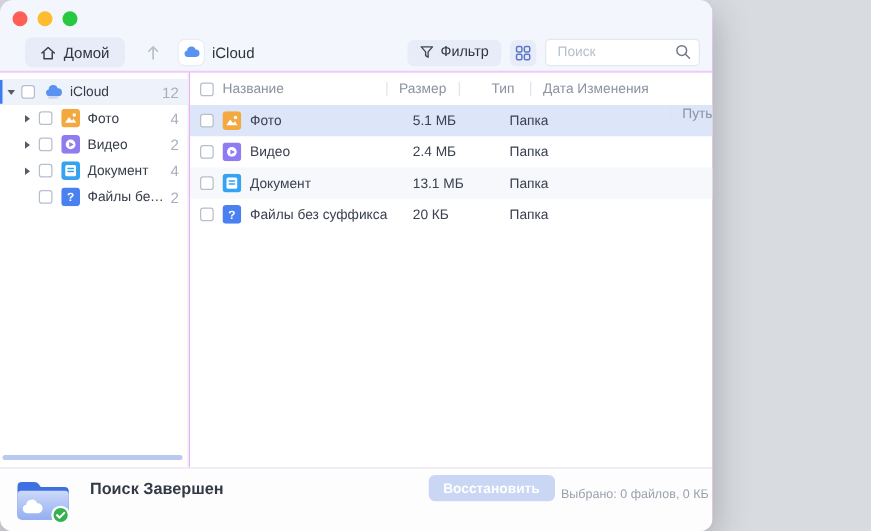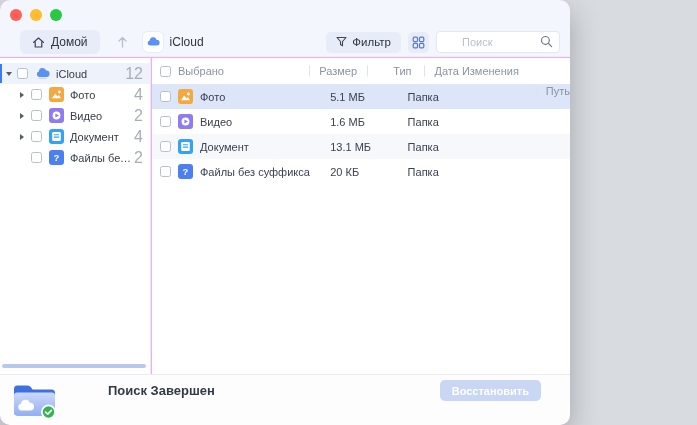--- a/index.html
+++ b/index.html
@@ -16,36 +16,36 @@
   .dot { width:12px; height:12px; border-radius:50%; }
   .toolbar-row { position:absolute; top:30px; left:20px; right:10px; height:24px; display:flex; align-items:center; }
   .btn-soft { display:flex; align-items:center; gap:6px; height:24px; padding:0 12px; background:#e7ecf8; border-radius:6px; font-size:12px; color:#2f3542; cursor:default; }
   .up-arrow { margin:0 14px 0 16px; display:flex; align-items:center; }
   .crumb { display:flex; align-items:center; gap:7px; font-size:12px; color:#2f3542; }
   .crumb-iconbox { width:20px; height:20px; background:#fff; border-radius:5px; box-shadow:0 0 0 1px #e8ecf4; display:flex; align-items:center; justify-content:center; }
   .toolbar-right { margin-left:auto; display:flex; align-items:center; gap:7px; }
   .btn-filter { height:21px; padding:0 10px; gap:5px; font-size:11.5px; border-radius:5px; }
   .btn-grid { width:21px; height:21px; padding:0; justify-content:center; border-radius:5px; }
   .search-box { position:relative; width:124px; height:22px; }
-  .search-box input { width:100%; height:100%; border:1px solid #e3e7ef; border-radius:4px; background:#fff; padding:0 24px 0 25px; font-size:11px; font-family:"Liberation Sans",sans-serif; color:#363c49; outline:none; }
+  .search-box input { width:100%; height:100%; border:1px solid #e3e7ef; border-radius:4px; background:#fff; padding:0 24px 0 9px; font-size:11px; font-family:"Liberation Sans",sans-serif; color:#363c49; outline:none; }
   .search-box input::placeholder { color:#b9c0cc; }
   .search-icon { position:absolute; right:7px; top:4px; }
   
   .sidebar { position:absolute; top:58px; left:0; width:151px; bottom:51px; background:#fff; border-right:1px solid #e8ebf1; padding-top:5px; }
   .tree-item { position:relative; height:21px; display:flex; align-items:center; padding-left:6px; }
   .tree-item.child { padding-left:20px; }
   .tree-item.selected { background:#eef2fb; }
   .tree-item.selected::before { content:""; position:absolute; left:0; top:1px; bottom:1px; width:2px; background:#3e7bf0; }
   .caret { width:11px; display:flex; align-items:center; }
   .caret-down { width:0; height:0; border-left:3.5px solid transparent; border-right:3.5px solid transparent; border-top:4.5px solid #555c69; }
   .caret-right { width:0; height:0; border-top:3.5px solid transparent; border-bottom:3.5px solid transparent; border-left:4.5px solid #555c69; }
   .checkbox { width:11px; height:11px; min-width:11px; border:1px solid #b7bfcc; border-radius:2.5px; background:#fff; }
   .tree-icon { width:15px; height:15px; margin:0 6px 0 7px; }
   .tree-label { flex:1; white-space:nowrap; overflow:hidden; text-overflow:ellipsis; color:#363c49; }
-  .tree-count { margin:0 7px 0 3px; color:#a7aeba; font-size:16px; }
+  .tree-count { margin:0 7px 0 3px; color:#a7aeba; font-size:12px; }
   .h-scrollbar { position:absolute; bottom:6px; left:2px; width:144px; height:4px; border-radius:2px; background:#b9c8ef; }
   
   .main { position:absolute; top:58px; left:152px; right:0; bottom:51px; background:#fff; }
   .thead { height:26px; display:flex; align-items:center; color:#8b92a1; font-size:11px; }
   .trow { height:25px; display:flex; align-items:center; color:#3c4150; }
   .trow.selected { background:#dce6f8; }
   .trow.stripe { background:#f6f8fb; }
   .c-name { width:170px; display:flex; align-items:center; padding-left:8px; }
   .c-size { width:62px; padding-left:10px; }
   .c-type { width:60px; padding-left:26px; }
@@ -53,24 +53,24 @@
   .c-path { flex:1; padding-left:10px;margin-top:40px; }
   .thead .hcell { position:relative; }
   .thead .hcell.divided::before { content:""; position:absolute; left:0; top:50%; transform:translateY(-50%); width:1px; height:11px; background:#dfe3ea; }
   .row-icon { width:15px; height:15px; margin:0 7px; }
   .thead .c-name .hlabel { margin-left:7px; }
   
   .chevron-btn { position:absolute; left:659px; top:329px; width:29px; height:29px; background:#fff; border-radius:8px; box-shadow:0 1px 7px rgba(60,80,140,.20); display:flex; align-items:center; justify-content:center; cursor:default; }
   
   .footer { position:absolute; left:0; right:0; bottom:0; height:51px; background:#fdfdfe; border-top:1px solid #e9ebf0; }
   .status-icon { position:absolute; left:12px; top:7px; }
-  .status-texts { position:absolute; left:72px; top:8px;margin-left:36px; }
+  .status-texts { position:absolute; left:72px; top:8px; }
   .status-title { font-size:13px; font-weight:bold; color:#333a46; }
   .status-sub { margin-top:4px; font-size:10.5px; color:#9aa1ad; }
-  .footer-right { position:absolute; right:29px; top:5px; display:flex; flex-direction:row; align-items:flex-end; gap:5px; }
+  .footer-right { position:absolute; right:3px; top:5px; display:flex; flex-direction:row; align-items:flex-end; gap:5px; }
   .recover-btn { height:21px; padding:0 12px; background:#c9d7f5; color:#fefeff; border:none; border-radius:5px; font-size:11px; font-weight:bold; font-family:"Liberation Sans",sans-serif; cursor:default; }
   .selection-sum { font-size:10px; color:#9aa1ad; }
 </style>
 </head>
 <body>
 
 <div class="window">
 
   <div class="topbar">
     <div class="traffic">
@@ -187,21 +187,21 @@
       <span class="tree-label">Файлы без суффикса</span>
       <span class="tree-count">2</span>
     </div>
     <div class="h-scrollbar"></div>
   </div>
 
   <div class="main">
     <div class="thead">
       <div class="c-name hcell">
         <span class="checkbox"></span>
-        <span class="hlabel">Выбрано</span>
+        <span class="hlabel">Название</span>
       </div>
       <div class="c-size hcell divided"><span>Размер</span></div>
       <div class="c-type hcell divided"><span>Тип</span></div>
       <div class="c-date hcell divided"><span>Дата Изменения</span></div>
       <div class="c-path hcell divided"><span>Путь</span></div>
     </div>
 
     <div class="trow selected">
       <div class="c-name">
         <span class="checkbox"></span>
@@ -221,21 +221,21 @@
     <div class="trow">
       <div class="c-name">
         <span class="checkbox"></span>
         <svg class="row-icon" viewBox="0 0 15 15">
             <rect width="15" height="15" rx="3" fill="#8f7cf0"></rect>
             <circle cx="7.5" cy="7.5" r="3.9" fill="#fff"></circle>
             <path d="M6.4 5.5 L10 7.5 L6.4 9.5 Z" fill="#8f7cf0"></path>
           </svg>
         <span>Видео</span>
       </div>
-      <div class="c-size">1.6 МБ</div>
+      <div class="c-size">2.4 МБ</div>
       <div class="c-type">Папка</div>
       <div class="c-date"></div>
       <div class="c-path"></div>
     </div>
 
     <div class="trow stripe">
       <div class="c-name">
         <span class="checkbox"></span>
         <svg class="row-icon" viewBox="0 0 15 15">
             <rect width="15" height="15" rx="3" fill="#35a3f2"></rect>
@@ -285,16 +285,17 @@
       <rect x="2" y="10.5" width="41" height="23" rx="3.2" fill="url(#fgrad)"></rect>
       <path d="M18.5 28.5h-9a3.4 3.4 0 0 1-.6-6.7 4.6 4.6 0 0 1 8.9-1.1 3.3 3.3 0 0 1 .7 7.8z" fill="#fff"></path>
       <circle cx="36.5" cy="30" r="6.6" fill="#35b14e" stroke="#fdfdfe" stroke-width="1.8"></circle>
       <polyline points="33.6,30.1 35.7,32.1 39.4,28.3" fill="none" stroke="#fff" stroke-width="1.7" stroke-linecap="round" stroke-linejoin="round"></polyline>
     </svg>
     <div class="status-texts">
       <div class="status-title">Поиск Завершен</div>
     </div>
     <div class="footer-right">
       <button class="recover-btn" disabled="">Восстановить</button>
+      <div class="selection-sum">Выбрано: 0 файлов, 0 КБ</div>
     </div>
   </div>
 
 </div>
 
 </body></html>

